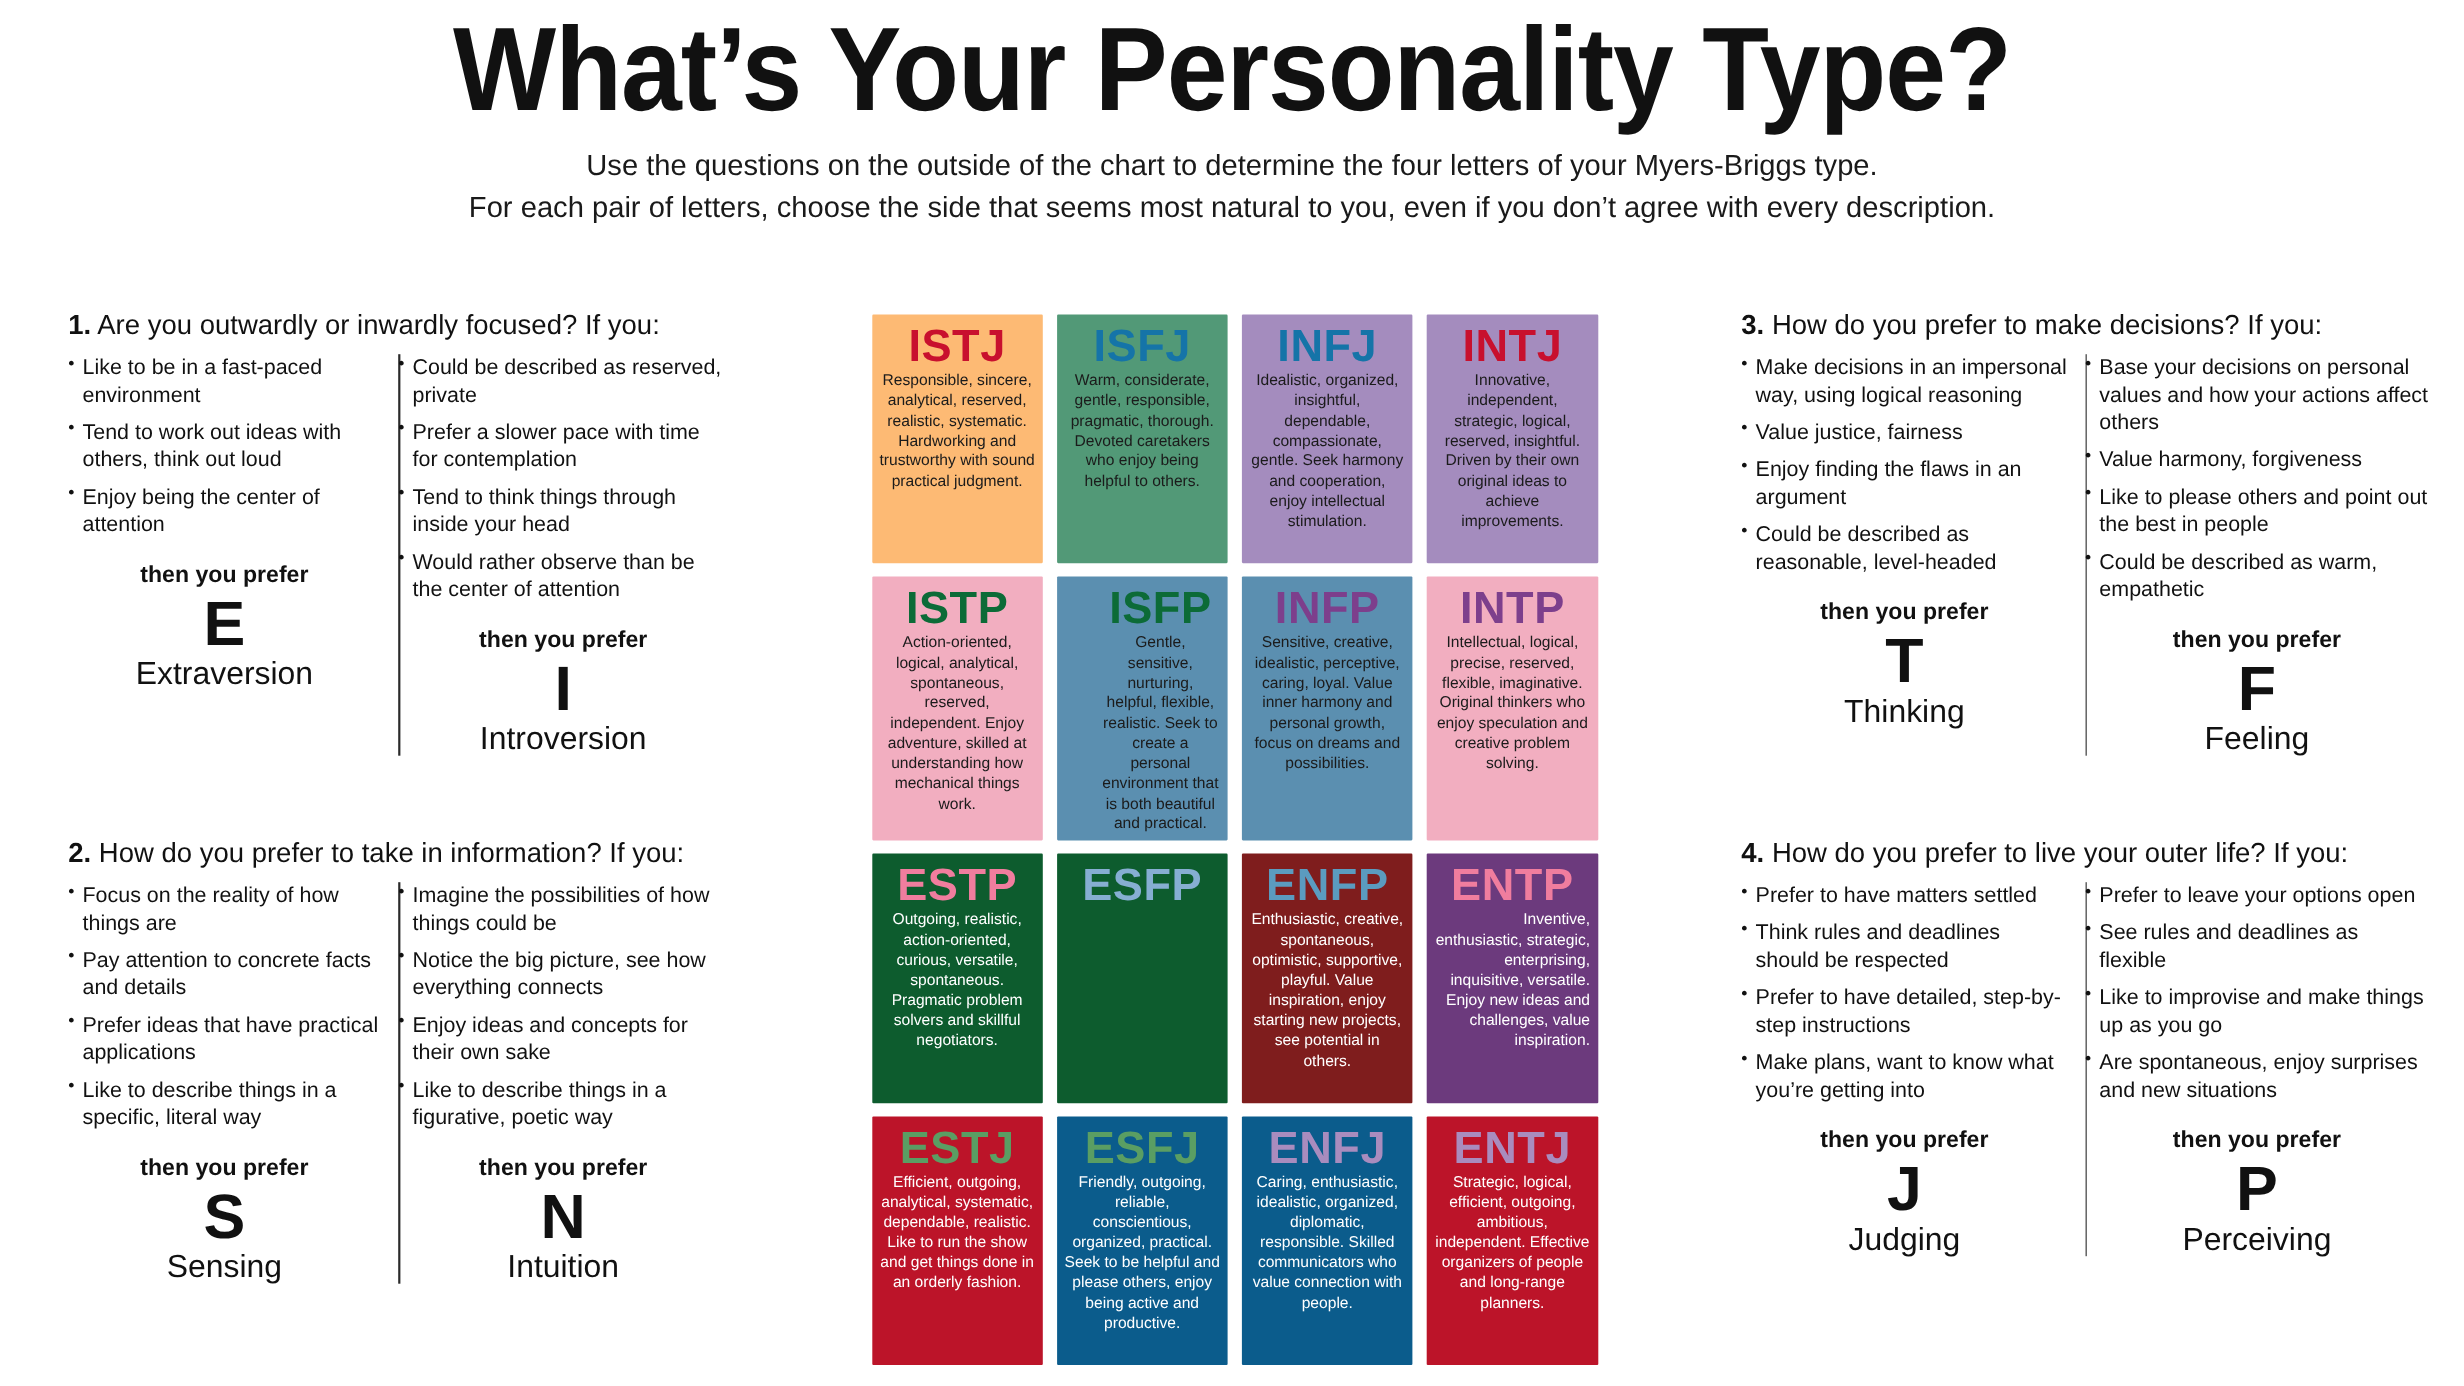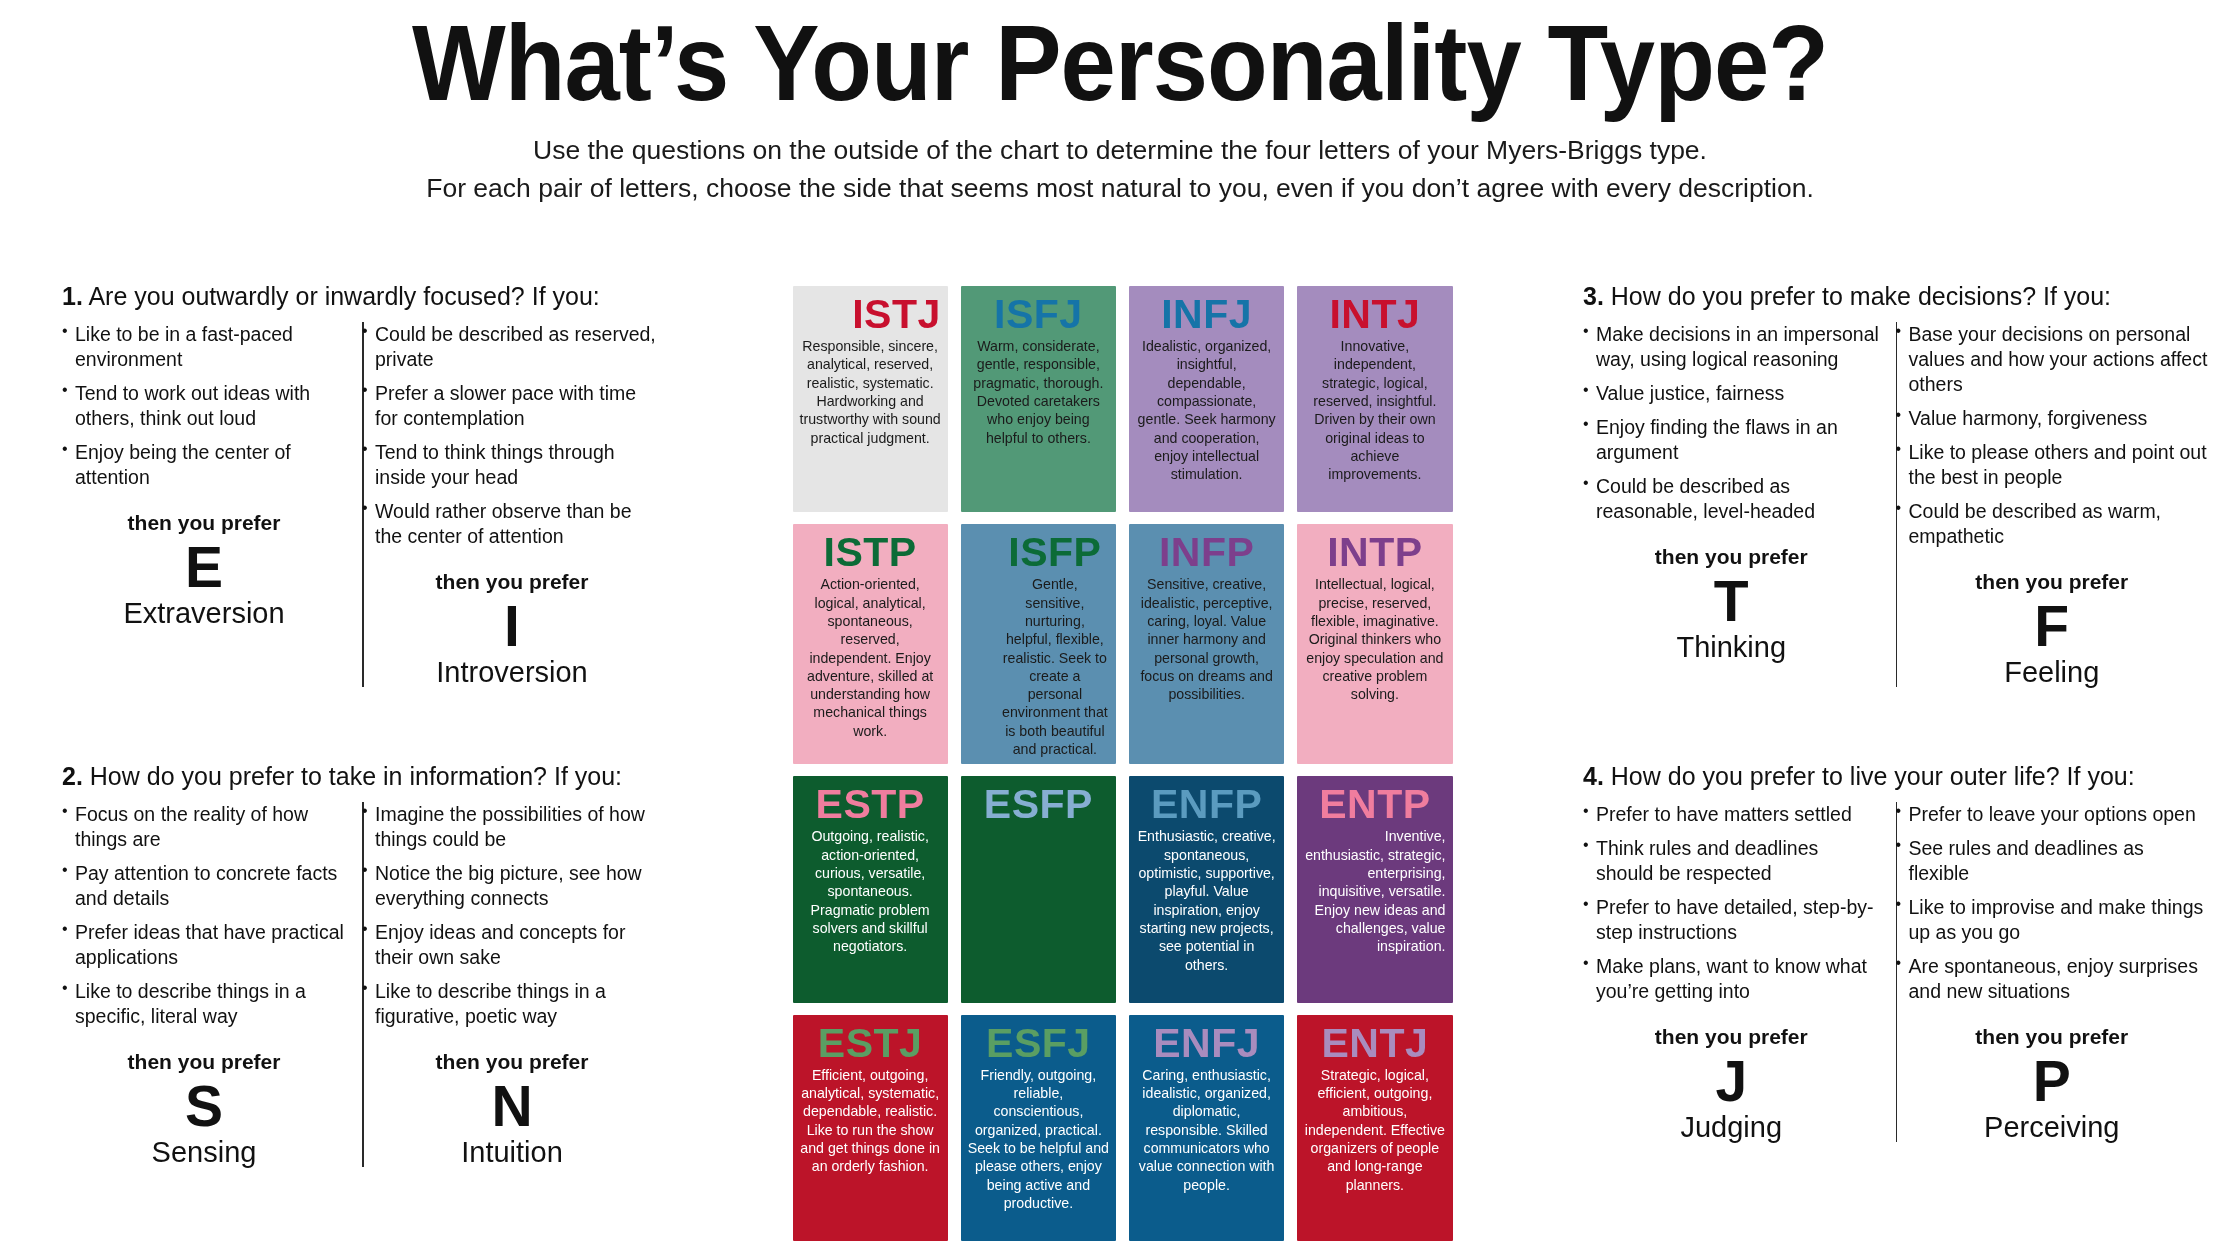--- a/index.html
+++ b/index.html
@@ -221,21 +221,21 @@
             <div class="then-you-prefer">then you prefer</div>
             <div class="big-letter">N</div>
             <div class="pref-name">Intuition</div>
           </div>
         </div>
       </div>
     </div>
 
     <div class="grid-wrap">
       <div class="type-grid">
-        <div class="type-card" style="background: #e5e5e5; color: rgb(27, 27, 27); align-items: flex-end;">
+        <div class="type-card" style="background: #fdba74; color: rgb(27, 27, 27);">
           <div class="type-code" style="color: rgb(200, 16, 46);">ISTJ</div>
           <div class="type-desc">Responsible, sincere, analytical, reserved, realistic, systematic. Hardworking and trustworthy with sound practical judgment.</div>
         </div>
         <div class="type-card" style="background: rgb(82, 153, 119); color: rgb(27, 27, 27);">
           <div class="type-code" style="color: rgb(21, 116, 168);">ISFJ</div>
           <div class="type-desc">Warm, considerate, gentle, responsible, pragmatic, thorough. Devoted caretakers who enjoy being helpful to others.</div>
         </div>
         <div class="type-card" style="background: rgb(164, 140, 190); color: rgb(27, 27, 27);">
           <div class="type-code" style="color: rgb(21, 116, 168);">INFJ</div>
           <div class="type-desc">Idealistic, organized, insightful, dependable, compassionate, gentle. Seek harmony and cooperation, enjoy intellectual stimulation.</div>
@@ -262,21 +262,21 @@
           <div class="type-desc">Intellectual, logical, precise, reserved, flexible, imaginative. Original thinkers who enjoy speculation and creative problem solving.</div>
         </div>
 
         <div class="type-card" style="background: rgb(13, 92, 46); color: rgb(255, 255, 255);">
           <div class="type-code" style="color: rgb(240, 125, 158);">ESTP</div>
           <div class="type-desc">Outgoing, realistic, action-oriented, curious, versatile, spontaneous. Pragmatic problem solvers and skillful negotiators.</div>
         </div>
         <div class="type-card" style="background: rgb(13, 92, 46); color: rgb(255, 255, 255);">
           <div class="type-code" style="color: rgb(134, 174, 210);">ESFP</div>
         </div>
-        <div class="type-card" style="background: #0c4a6e; color: rgb(255, 255, 255);">
+        <div class="type-card" style="background: #7f1d1d; color: rgb(255, 255, 255);">
           <div class="type-code" style="color: rgb(91, 155, 191);">ENFP</div>
           <div class="type-desc">Enthusiastic, creative, spontaneous, optimistic, supportive, playful. Value inspiration, enjoy starting new projects, see potential in others.</div>
         </div>
         <div class="type-card" style="background: rgb(108, 58, 125); color: rgb(255, 255, 255); text-align: right;">
           <div class="type-code" style="color: rgb(240, 125, 158);">ENTP</div>
           <div class="type-desc">Inventive, enthusiastic, strategic, enterprising, inquisitive, versatile. Enjoy new ideas and challenges, value inspiration.</div>
         </div>
 
         <div class="type-card" style="background: rgb(188, 20, 41); color: rgb(255, 255, 255);">
           <div class="type-code" style="color: rgb(90, 158, 99);">ESTJ</div>

